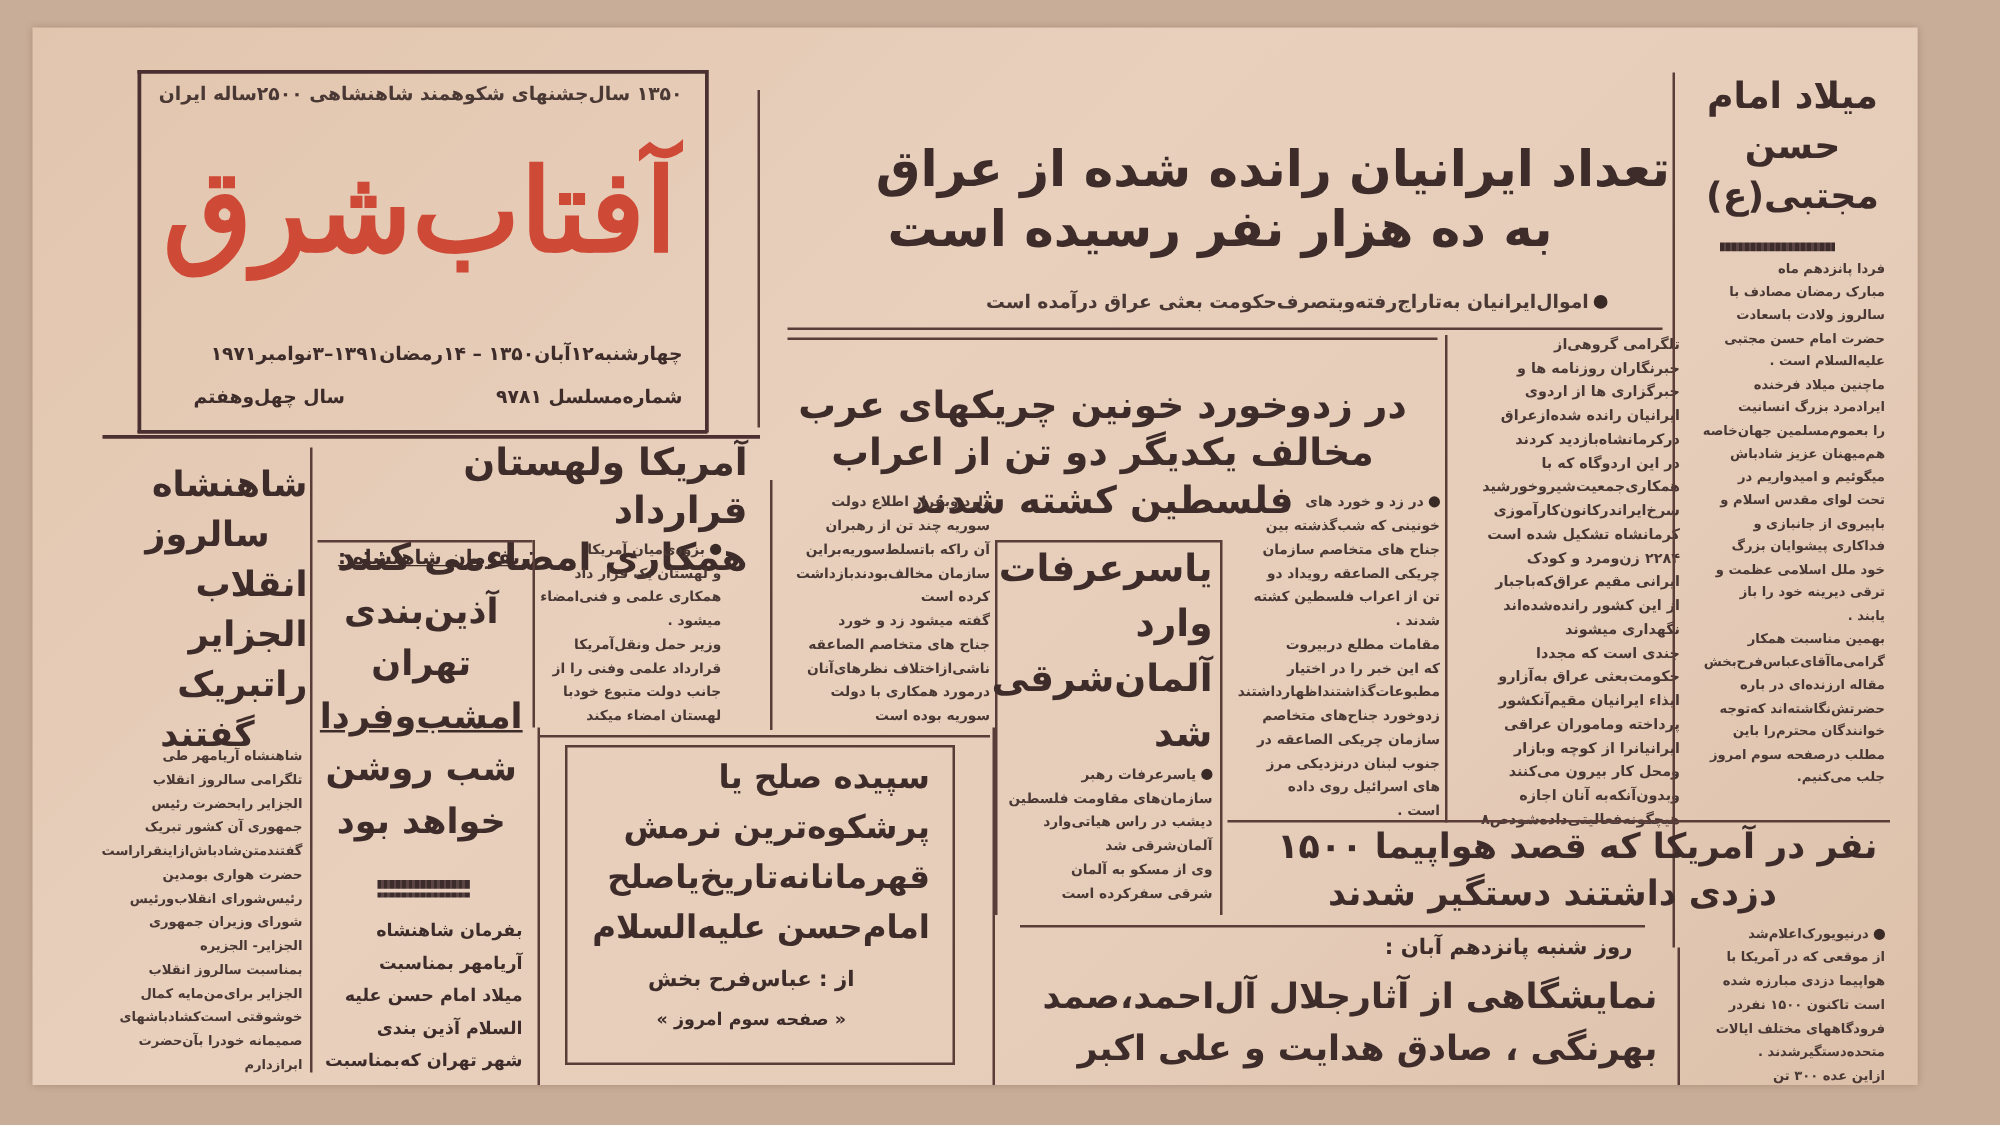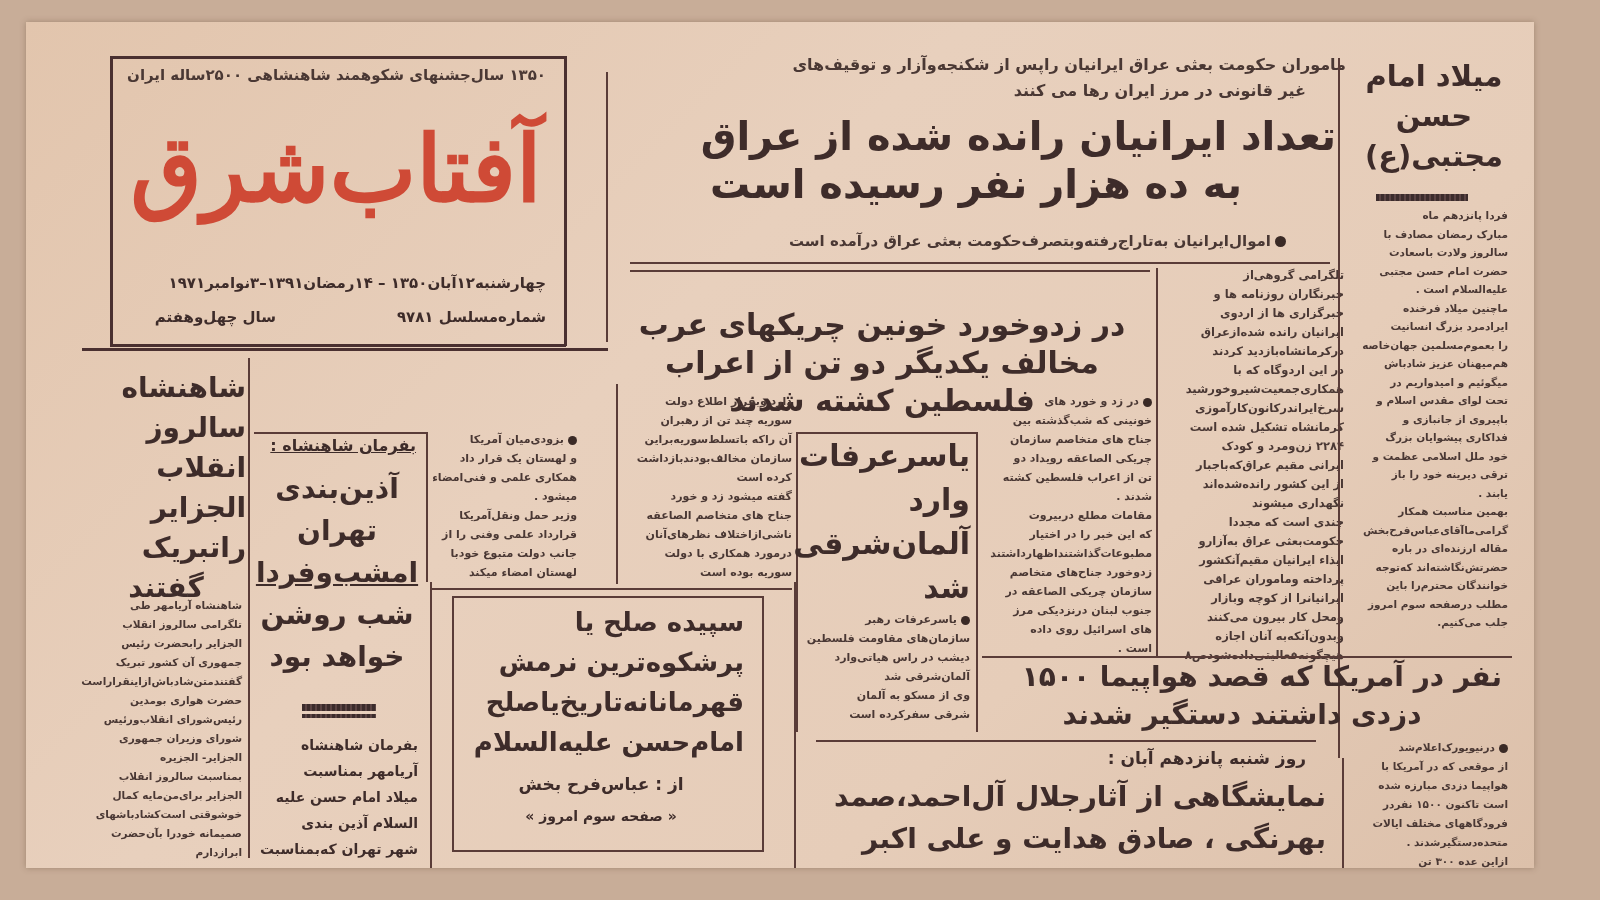--- a/index.html
+++ b/index.html
@@ -44,24 +44,20 @@
   <div class="rule-v" style="left:538px;top:34px;height:290px;"></div>
   <div class="rule-h" style="left:84px;top:322px;width:456px;"></div>
 
   <div class="abs rtl" style="left:100px;top:44px;width:420px;font-size:15px;font-weight:bold;color:#4a3834;">۱۳۵۰ سال‌جشنهای شکوهمند شاهنشاهی ۲۵۰۰ساله  ایران</div>
   <div class="abs ctr masthead-title" style="left:100px;top:92px;width:420px;">آفتاب‌شرق</div>
   <div class="abs rtl" style="left:100px;top:252px;width:420px;font-size:15px;font-weight:bold;color:#3e2c2a;">چهارشنبه۱۲آبان۱۳۵۰ – ۱۴رمضان۱۳۹۱–۳نوامبر۱۹۷۱</div>
   <div class="abs rtl" style="left:330px;top:286px;width:190px;font-size:15px;font-weight:bold;color:#3e2c2a;">شماره‌مسلسل ۹۷۸۱</div>
   <div class="abs rtl" style="left:100px;top:286px;width:150px;font-size:15px;font-weight:bold;color:#3e2c2a;">سال چهل‌وهفتم</div>
 
   <div class="thin-v" style="left:580px;top:50px;height:270px;"></div>
-  <div class="abs rtl" style="left:600px;top:30px;width:720px;">
-    <div class="deck">ماموران حکومت بعثی عراق ایرانیان راپس از شکنجه‌وآزار و توقیف‌های</div>
-    <div class="deck" style="padding-right:40px;">غیر قانونی در مرز ایران رها می کنند</div>
-  </div>
   <div class="abs ctr" style="left:590px;top:90px;width:720px;">
     <div class="head-xl" style="text-align:right;">تعداد ایرانیان رانده شده از عراق</div>
     <div class="head-xl">به ده هزار نفر رسیده است</div>
   </div>
   <div class="abs rtl" style="left:640px;top:210px;width:620px;font-size:15px;font-weight:bold;color:#4a3834;">
     <span class="bullet"></span><span>اموال‌ایرانیان به‌تاراج‌رفته‌وبتصرف‌حکومت بعثی عراق درآمده است</span>
   </div>
   <div class="thin-h" style="left:604px;top:240px;width:700px;"></div>
 
   <div class="thin-v" style="left:1130px;top:246px;height:390px;"></div>
@@ -174,20 +170,24 @@
     <div><span class="bullet" style="width:9px;height:9px;"></span><span>یاسرعرفات رهبر</span></div>
     <div>سازمان‌های مقاومت فلسطین</div>
       <div>دیشب در راس هیاتی‌وارد</div>
     <div>آلمان‌شرقی شد</div>
       <div>وی از مسکو به آلمان</div>
       <div>شرقی سفرکرده است</div>
   </div>
 
   <div class="rule-h" style="left:56px;top:326px;width:526px;"></div>
   <div class="thin-v" style="left:222px;top:336px;height:500px;"></div>
+  <div class="abs rtl" style="left:232px;top:330px;width:340px;">
+    <div class="head-l" style="font-size:30px;line-height:38px;">آمریکا ولهستان قرارداد</div>
+    <div class="head-l" style="font-size:30px;line-height:38px;">همکاری امضاءمی کنند</div>
+  </div>
   <div class="abs rtl body-txt" style="left:391px;top:408px;width:160px;font-size:11px;line-height:19px;">
     <div><span class="bullet" style="width:9px;height:9px;"></span><span>بزودی‌میان آمریکا</span></div>
     <div>و لهستان یک قرار داد</div>
       <div>همکاری علمی و فنی‌امضاء</div>
       <div>میشود .</div>
     <div>وزیر حمل ونقل‌آمریکا</div>
       <div>قرارداد علمی وفنی را از</div>
       <div>جانب دولت متبوع خودبا</div>
     <div>لهستان امضاء میکند</div>
   </div>
@@ -207,21 +207,21 @@
   <div class="abs rtl" style="left:232px;top:710px;width:160px;font-size:14px;line-height:26px;font-weight:bold;color:#3e2c2a;">
     <div>بفرمان شاهنشاه</div>
       <div>آریامهر بمناسبت</div>
       <div>میلاد امام حسن علیه</div>
     <div>السلام آذین بندی</div>
       <div>شهر تهران که‌بمناسبت</div>
   </div>
 
   <div class="abs ctr" style="left:60px;top:330px;width:160px;margin-top:16px;">
     <div class="head-m" style="font-size:28px;line-height:40px;text-align:right;">شاهنشاه</div>
-    <div class="head-m" style="font-size:28px;line-height:40px;text-align:right;">سالروز</div>
+    <div class="head-m" style="font-size:28px;line-height:40px;">سالروز</div>
     <div class="head-m" style="font-size:28px;line-height:40px;text-align:right;">انقلاب</div>
     <div class="head-m" style="font-size:28px;line-height:40px;text-align:right;">الجزایر</div>
     <div class="head-m" style="font-size:28px;line-height:40px;text-align:right;">راتبریک</div>
     <div class="head-m" style="font-size:28px;line-height:40px;">گفتند</div>
   </div>
   <div class="abs rtl body-txt" style="left:56px;top:574px;width:160px;font-size:10.5px;line-height:19px;">
     <div>شاهنشاه آریامهر طی</div>
       <div>تلگرامی سالروز انقلاب</div>
       <div>الجزایر رابحضرت رئیس</div>
     <div>جمهوری آن کشور تبریک</div>

